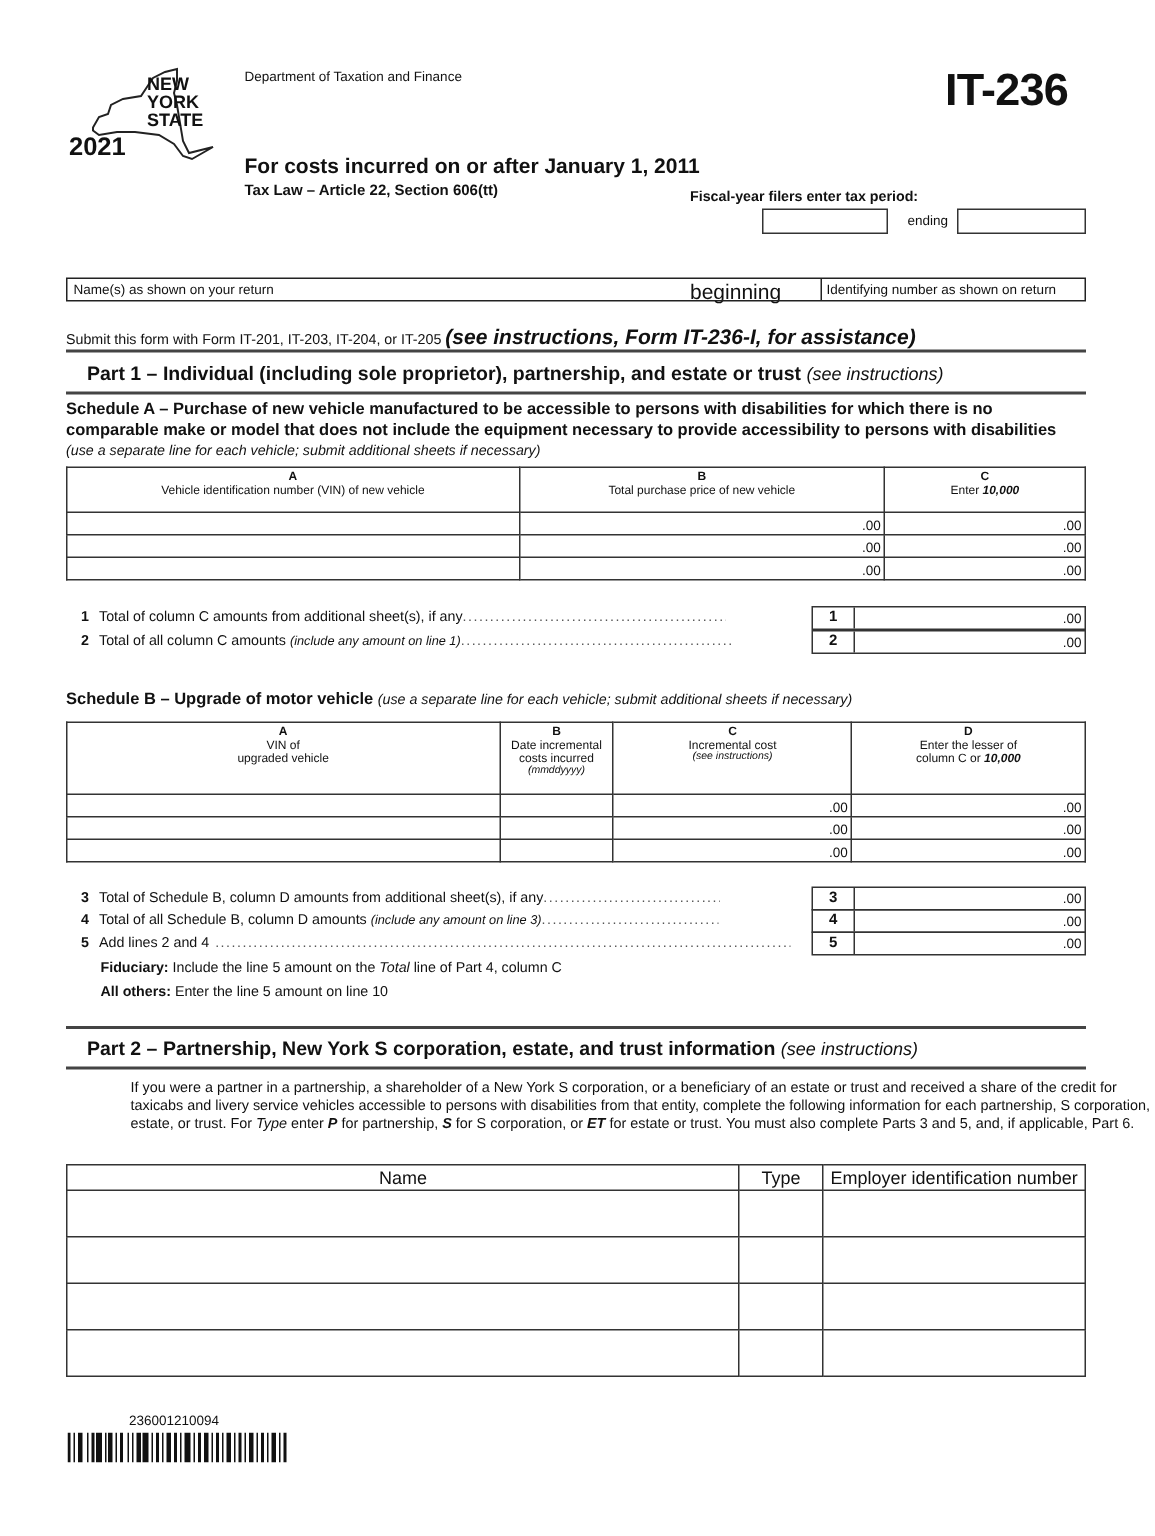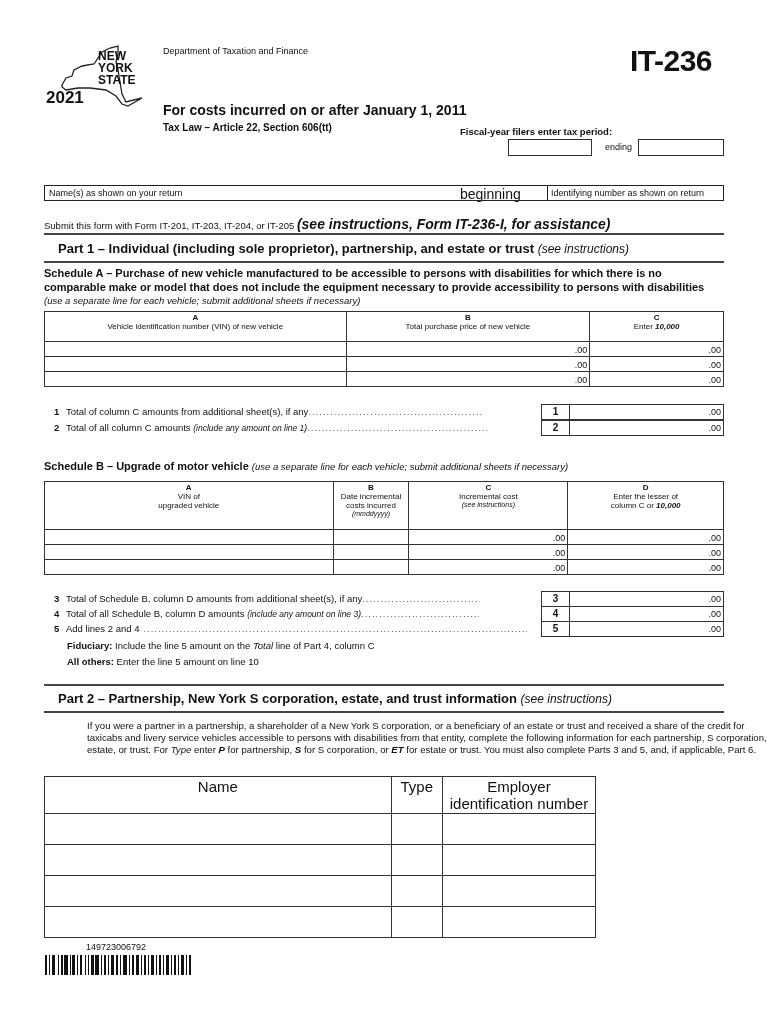--- a/index.html
+++ b/index.html
@@ -237,21 +237,21 @@
 <div class="abs rule" style="top:684px;"></div>
 <div class="abs part-title" style="top:691px;">
   <span>Part 2 – Partnership, New York S corporation, estate, and trust information </span><i>(see instructions)</i>
 </div>
 <div class="abs rule" style="top:711px;"></div>
 
 <div class="abs para">
   <span>If you were a partner in a partnership, a shareholder of a New York S corporation, or a beneficiary of an estate or trust and received a share of the credit for taxicabs and livery service vehicles accessible to persons with disabilities from that entity, complete the following information for each partnership, S corporation, estate, or trust. For </span><i>Type</i><span> enter </span><b><i>P</i></b><span> for partnership, </span><b><i>S</i></b><span> for S corporation, or </span><b><i>ET</i></b><span> for estate or trust. You must also complete Parts 3 and 5, and, if applicable, Part 6.</span>
 </div>
 
-<table class="grid" style="left:44px;top:776px;width:552px;font-size:15px;">
+<table class="grid" style="left:44px;top:776px;width:680px;font-size:12px;">
   <colgroup>
       <col style="width:449px">
       <col style="width:56px">
       <col style="width:175px">
     </colgroup>
   <tbody>
       <tr style="height:15px;">
     <td>Name</td>
     <td>Type</td>
     <td>Employer identification number</td>
@@ -272,21 +272,21 @@
     <td></td>
   </tr>
   <tr style="height:31px;">
     <td></td>
     <td></td>
     <td></td>
   </tr>
 </tbody>
   </table>
 
-<div class="abs barcode-num">149723006792</div>
+<div class="abs barcode-num">236001210094</div>
 <div class="abs barcode">
   <svg width="150" height="20" viewBox="0 0 150 20">
     <g fill="#111">
       <rect x="0" y="0" width="2" height="20"></rect>
         <rect x="4" y="0" width="1" height="20"></rect>
         <rect x="7" y="0" width="3" height="20"></rect>
       <rect x="13" y="0" width="1" height="20"></rect>
         <rect x="16" y="0" width="2" height="20"></rect>
         <rect x="19" y="0" width="4" height="20"></rect>
       <rect x="25" y="0" width="1" height="20"></rect>

